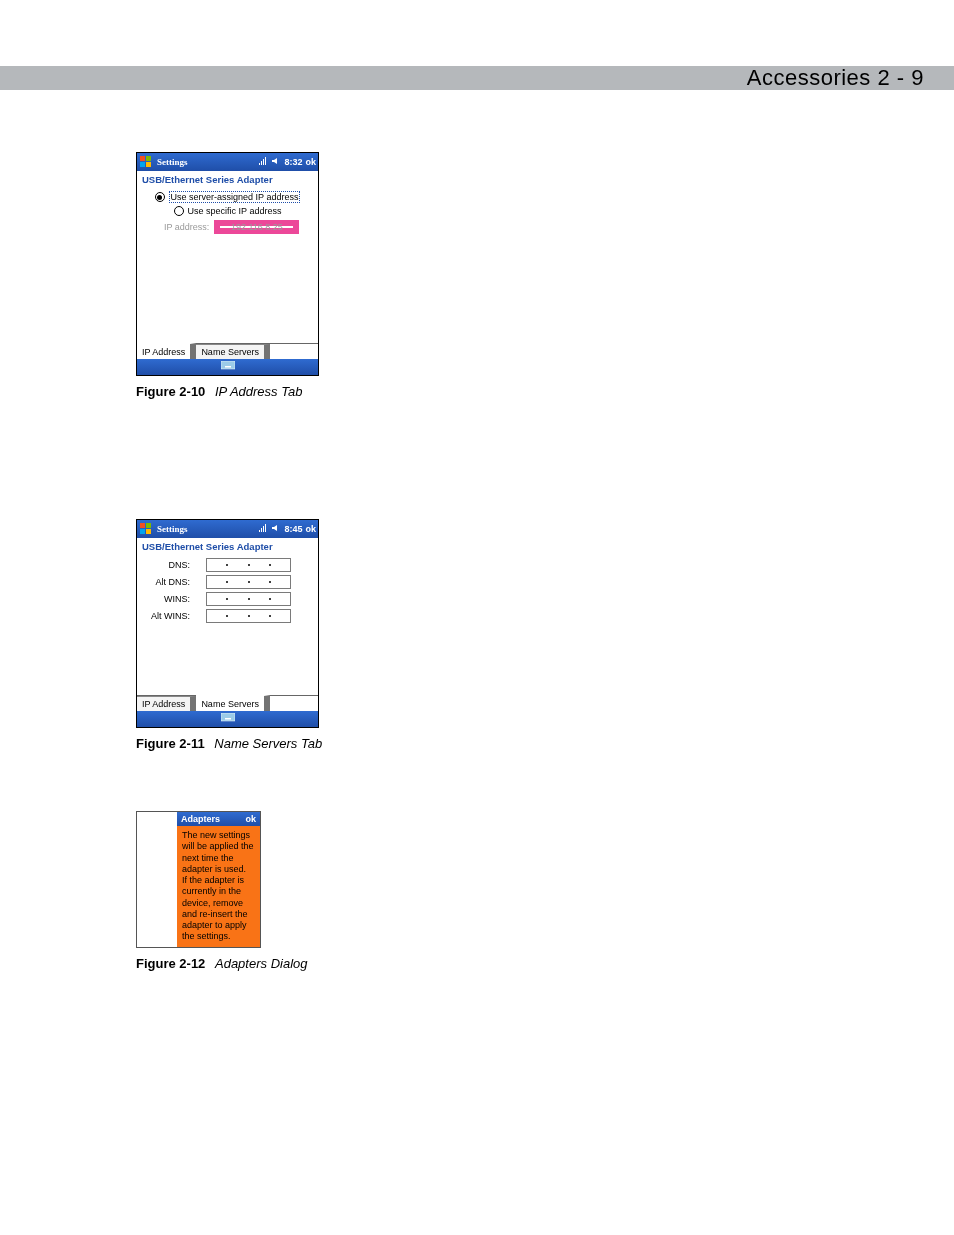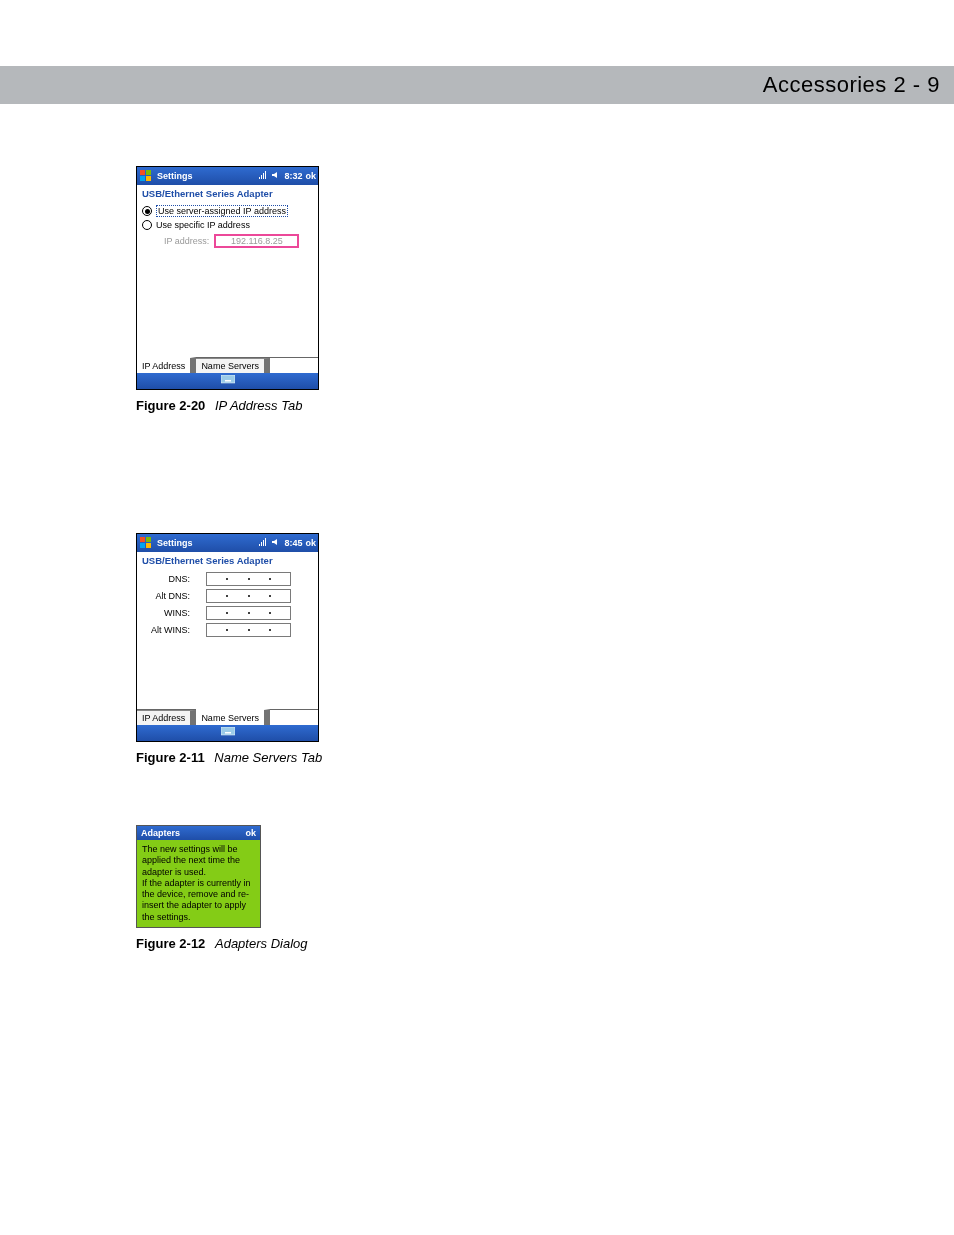--- a/index.html
+++ b/index.html
@@ -1,58 +1,58 @@
 <!DOCTYPE html>
 <html><head>
 <meta charset="utf-8">
 <style>
   * { box-sizing: border-box; margin: 0; padding: 0; }
   body { font-family: Tahoma, Verdana, sans-serif; background: #fff; width: 954px; }
-  .header-bar { background: #b5b8bb; height: 38px; margin-top: 66px; display: flex; align-items: center; justify-content: flex-end; padding-right: 14px; }
+  .header-bar { background: #b5b8bb; height: 24px; margin-top: 66px; display: flex; align-items: center; justify-content: flex-end; padding-right: 30px; }
   .header-text { font-family: "Arial Narrow", Arial, sans-serif; font-size: 22px; color: #000; letter-spacing: 0.5px; }
   .content { padding: 62px 0 0 136px; }
   .figure-block { margin-bottom: 50px; }
   .fig-caption { font-family: Arial, sans-serif; font-size: 13px; font-weight: bold; margin-top: 8px; }
   .fig-caption .fig-italic { font-style: italic; font-weight: normal; margin-left: 6px; }
 
   
   .wm-screen { width: 183px; border: 1px solid #000; font-size: 9px; background: #fff; }
   .wm-titlebar { background: linear-gradient(#2f6bd0, #1f4ea8); color: #fff; height: 18px; display: flex; align-items: center; padding-left: 2px; position: relative; }
   .wm-flag { width: 14px; height: 14px; display: inline-flex; align-items: center; justify-content: center; margin-right: 4px; }
   .wm-flag svg { width: 12px; height: 12px; }
-  .wm-title { font-weight: bold; }
+  .wm-title { font-weight: bold; font-family: Liberation Serif, serif; }
   .wm-status { position: absolute; right: 2px; top: 0; height: 18px; display: flex; align-items: center; gap: 3px; }
   .wm-status span { font-size: 9px; font-weight: bold; }
   .wm-ok { font-weight: bold; }
   .wm-subheader { color: #1f4ea8; font-weight: bold; padding: 3px 5px; font-size: 9.5px; }
   .wm-body { padding: 3px 5px; min-height: 155px; color: #000; }
   .wm-body-ns { padding: 3px 5px; min-height: 140px; color: #000; }
-  .radio-row { display: flex; align-items: center; margin-bottom: 3px; }
+  .radio-row { display: flex; align-items: center; margin-bottom: 3px; justify-content: center; }
   .radio-outer { width: 10px; height: 10px; border: 1px solid #000; border-radius: 50%; margin-right: 4px; display: flex; align-items: center; justify-content: center; }
   .radio-dot { width: 5px; height: 5px; background: #000; border-radius: 50%; }
   .radio-highlight { border: 1px dotted #1f4ea8; padding: 0 1px; }
   .ip-row { margin-top: 4px; padding-left: 22px; display: flex; align-items: center; gap: 5px; }
   .ip-label { color: #9a9a9a; font-size: 9px; }
-  .ip-field { border: 2px solid #ec4899; width: 85px; height: 14px; font-size: 9px; text-align: center; color: #9a9a9a; display: flex; align-items: center; justify-content: center; }
+  .ip-field { border: 6px solid #ec4899; width: 85px; height: 14px; font-size: 9px; text-align: center; color: #9a9a9a; display: flex; align-items: center; justify-content: center; }
   .wm-tabs { display: flex; border-top: 1px solid #666; height: 16px; }
   .wm-tab { font-size: 9px; padding: 1px 5px; border-right: 6px solid #737373; border-top: 1px solid #888; background: #f4f4f4; display:flex; align-items:center; }
   .wm-tab.active { background: #fff; border-top: 1px solid #fff; margin-top: -1px; }
   .wm-bottombar { background: linear-gradient(#2f6bd0, #1f4ea8); height: 16px; display:flex; align-items:center; justify-content:center; }
   .wm-kbicon { width: 14px; height: 10px; }
 
   .ns-desc { font-size: 8.5px; line-height: 1.2; margin-bottom: 6px; }
   .ns-row { display: flex; align-items: center; margin-bottom: 3px; justify-content: flex-start; }
   .ns-label { width: 48px; text-align: right; font-size: 9px; margin-right: 16px; }
   .ns-field { border: 1px solid #7a7a7a; width: 85px; height: 14px; display:flex; align-items:center; justify-content:space-evenly; }
   .ns-dot { width: 2px; height: 2px; background: #000; border-radius: 50%; display:inline-block; }
 
   
-  .wm-dialog { width: 125px; border: 1px solid #555; font-size: 9px; }
+  .wm-dialog { width: 125px; border: 1px solid #555; font-size: 9px; padding-left: 40px; }
   .wm-dialog-title { background: linear-gradient(#2f6bd0, #1f4ea8); color: #fff; font-weight: bold; padding: 2px 4px; display:flex; justify-content:space-between; align-items:center; }
-  .wm-dialog-body { padding: 4px 5px; line-height: 1.25; background: #84cc16; }
+  .wm-dialog-body { padding: 4px 5px; line-height: 1.25; background: #f97316; }
 </style>
 </head>
 <body>
 
 <div class="header-bar">
   <span class="header-text">Accessories 2 - 9</span>
 </div>
 
 <div class="content">
 
@@ -107,21 +107,21 @@
       <div class="wm-bottombar">
         <span>
           <svg class="wm-kbicon" viewBox="0 0 14 10">
               <rect x="0" y="0" width="14" height="8" fill="#9bcbe8" stroke="#fff" stroke-width="0.5"></rect>
               <rect x="4" y="5" width="6" height="1.5" fill="#fff"></rect>
             </svg>
         </span>
       </div>
     </div>
     <div class="fig-caption">
-      <span>Figure 2-20</span>
+      <span>Figure 2-10</span>
       <span class="fig-italic">IP Address Tab</span>
     </div>
   </div>
 
   <div class="figure-block" style="margin-top:120px;">
     <div class="wm-screen">
       <div class="wm-titlebar">
         <span class="wm-flag">
           <svg viewBox="0 0 12 12">
               <rect x="0" y="0" width="5" height="5" fill="#f25022"></rect>

